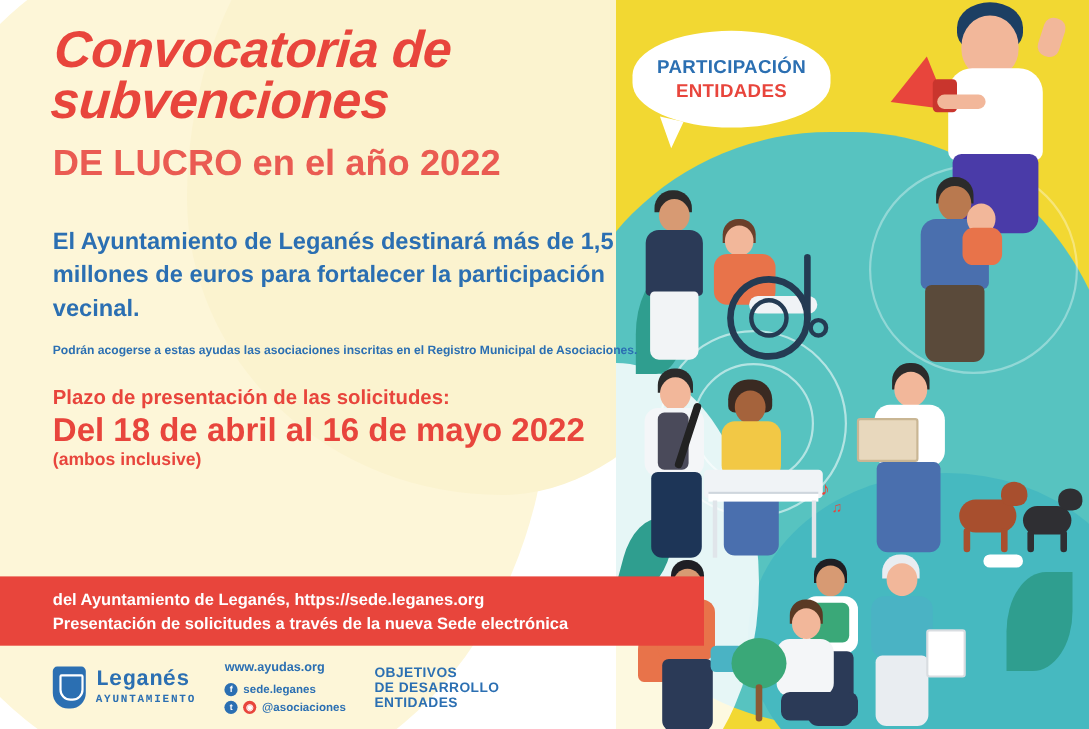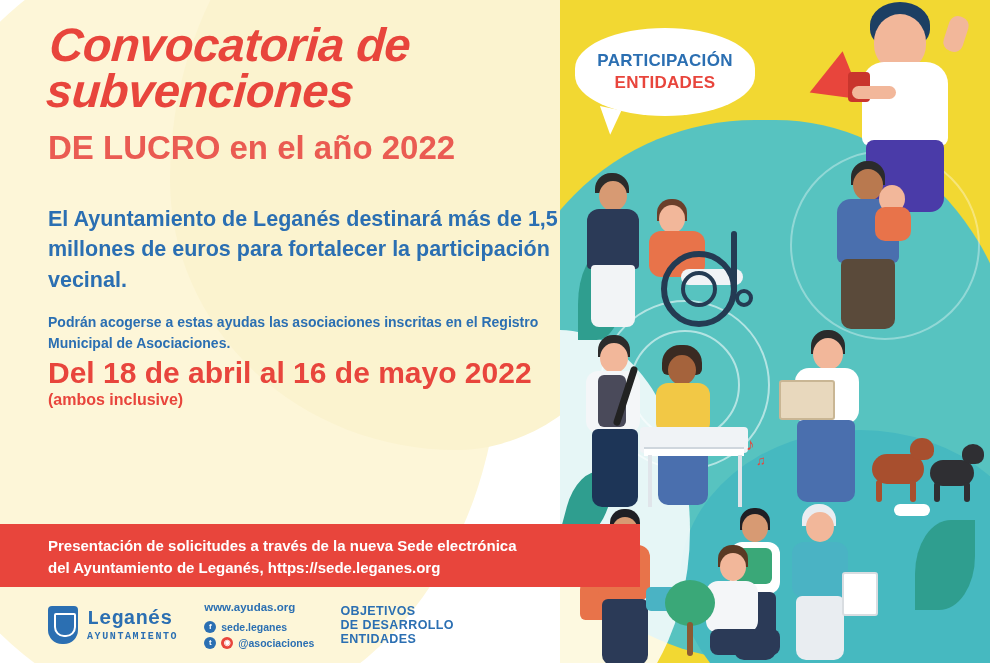--- a/index.html
+++ b/index.html
@@ -126,21 +126,21 @@
   .body-big {
     margin-top: 38px;
     font-size: 21.5px;
     line-height: 1.42;
     color: #2b6fb2;
     font-weight: bold;
   }
 
   .body-small {
     margin-top: 17px;
-    font-size: 14px;
+    font-size: 11px;
     line-height: 1.45;
     color: #2b6fb2;
     font-weight: bold;
   }
 
   .deadline-label {
     margin-top: 22px;
     font-size: 18.5px;
     font-weight: bold;
     color: #e8453c;
@@ -456,27 +456,28 @@
       <span class="l2">subvenciones</span>
     </div>
 
     <div class="title-2">
       <div class="sub-b">DE LUCRO en el año 2022</div>
     </div>
 
     <div class="body-big">El Ayuntamiento de Leganés destinará más de 1,5 millones de euros para fortalecer la participación vecinal.</div>
     <div class="body-small">Podrán acogerse a estas ayudas las asociaciones inscritas en el Registro Municipal de Asociaciones.</div>
 
+    <div class="deadline-label">Plazo de presentación de las solicitudes:</div>
     <div class="deadline-dates">Del 18 de abril al 16 de mayo 2022</div>
     <div class="deadline-note">(ambos inclusive)</div>
   </div>
 
   <div class="ribbon">
+    <p>del Ayuntamiento de Leganés, https://sede.leganes.org</p>
     <p>Presentación de solicitudes a través de la nueva Sede electrónica</p>
-    <p>del Ayuntamiento de Leganés, https://sede.leganes.org</p>
   </div>
 
   <div class="footer">
     <div class="brand">
       <div class="crest"></div>
       <div class="brand-text">
         <div class="brand-name">Leganés</div>
         <div class="brand-sub">AYUNTAMIENTO</div>
       </div>
     </div>

